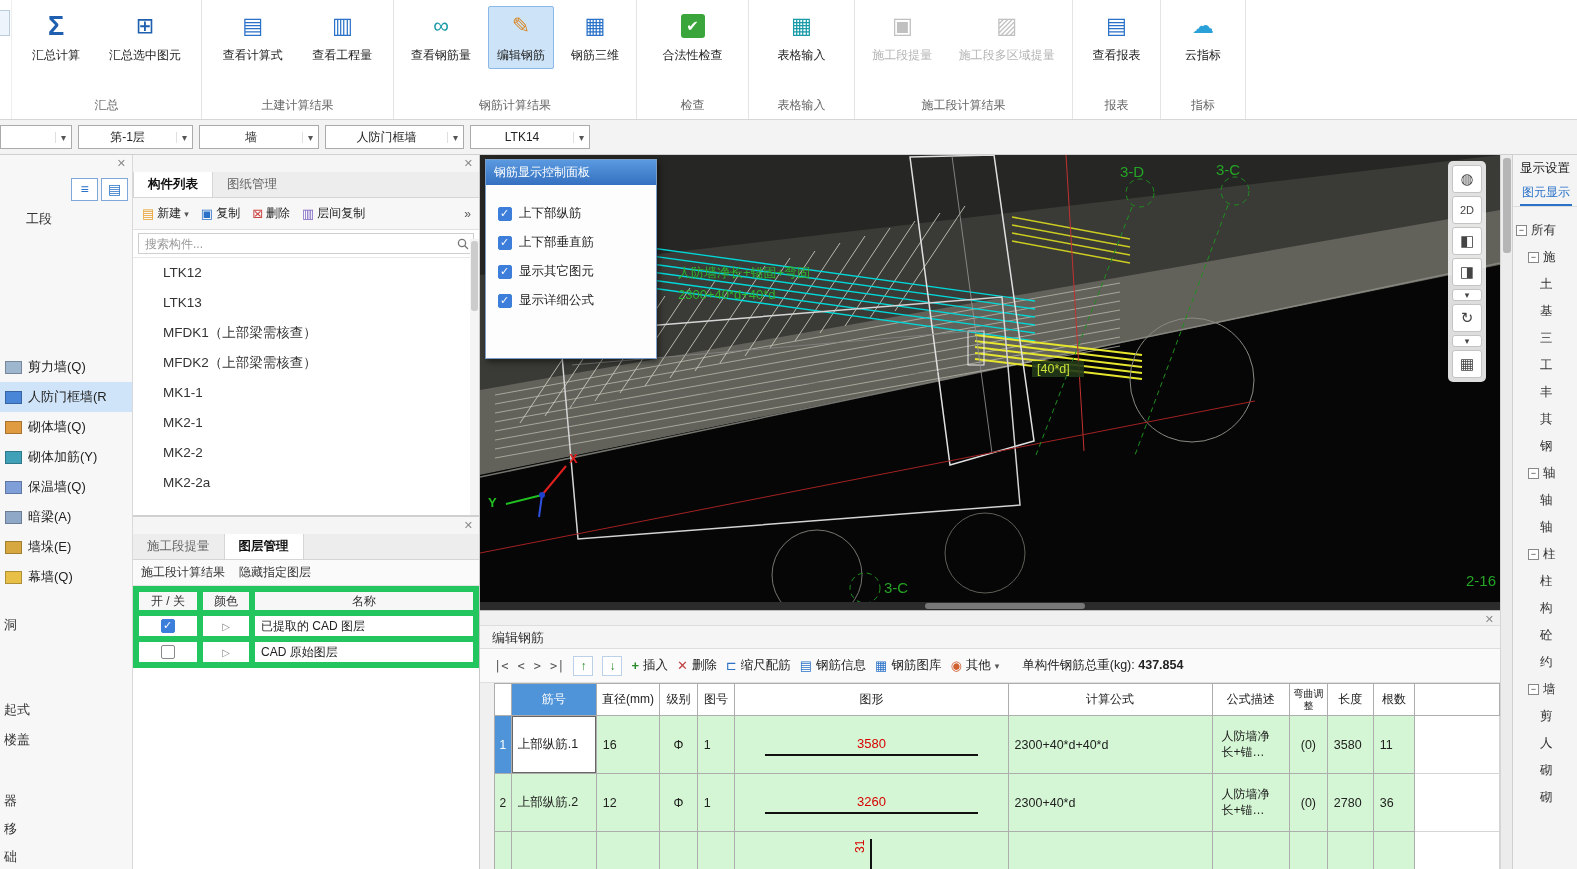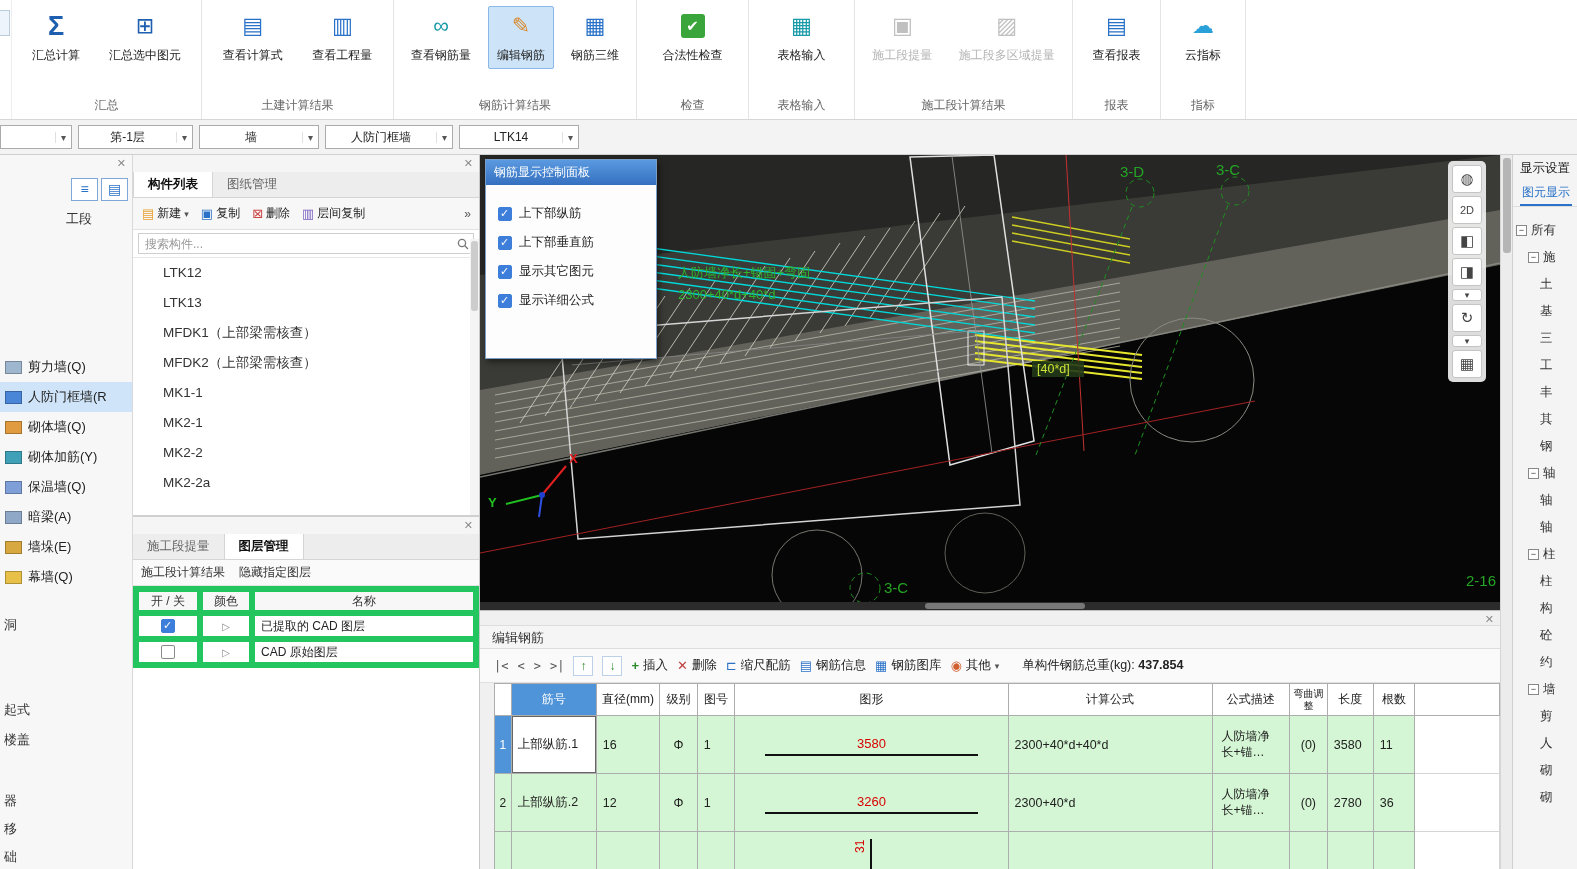--- a/index.html
+++ b/index.html
@@ -31,21 +31,21 @@
 
   
   .main { display:flex; height:714px; }
 
   
   .rail { width:133px; background:#f7f7f7; border-right:1px solid #d9d9d9; position:relative; overflow:hidden; }
   .rail-head { height:17px; position:relative; }
   .xbtn { position:absolute; right:6px; top:2px; color:#8a8a8a; font-size:11px; cursor:pointer; }
   .rail-btnrow { height:34px; display:flex; justify-content:flex-end; align-items:center; gap:3px; padding-right:4px; }
   .vbtn { width:27px; height:23px; border:1px solid #7fa8d8; background:#fff; color:#2a72c8; display:flex; align-items:center; justify-content:center; font-size:14px; cursor:pointer; }
-  .rail-label { height:26px; line-height:26px; padding-left:26px; font-size:13px; color:#333;text-align:center; }
+  .rail-label { height:26px; line-height:26px; padding-left:26px; font-size:13px; color:#333; }
   .rail-items { margin-top:120px; }
   .rail-item { height:30px; display:flex; align-items:center; padding-left:5px; font-size:13px; cursor:pointer; white-space:nowrap; }
   .rail-item.selected { background:#cfe4f8; }
   .rail-ico { width:17px; height:13px; margin-right:6px; border:1px solid rgba(0,0,0,.25); flex:0 0 auto; }
   .rail-partial { position:absolute; left:4px; height:26px; line-height:26px; font-size:13px; color:#333; white-space:nowrap; cursor:pointer; }
 
   
   .lpanel { width:347px; border-right:1px solid #c8c8c8; display:flex; flex-direction:column; background:#f5f5f5; }
   .lp-top { height:360px; display:flex; flex-direction:column; background:#fff; }
   .lp-head { height:17px; position:relative; background:#f5f5f5; }
@@ -262,21 +262,21 @@
     <span class="combo-arrow">▾</span>
   </div>
   <div class="combo" style="width:115px">
     <span class="combo-val">第-1层</span>
     <span class="combo-arrow">▾</span>
   </div>
   <div class="combo" style="width:120px">
     <span class="combo-val">墙</span>
     <span class="combo-arrow">▾</span>
   </div>
-  <div class="combo" style="width:128px">
+  <div class="combo" style="width:139px">
     <span class="combo-val">人防门框墙</span>
     <span class="combo-arrow">▾</span>
   </div>
   <div class="combo" style="width:120px">
     <span class="combo-val">LTK14</span>
     <span class="combo-arrow">▾</span>
   </div>
 </div>
 
 <div class="main">

